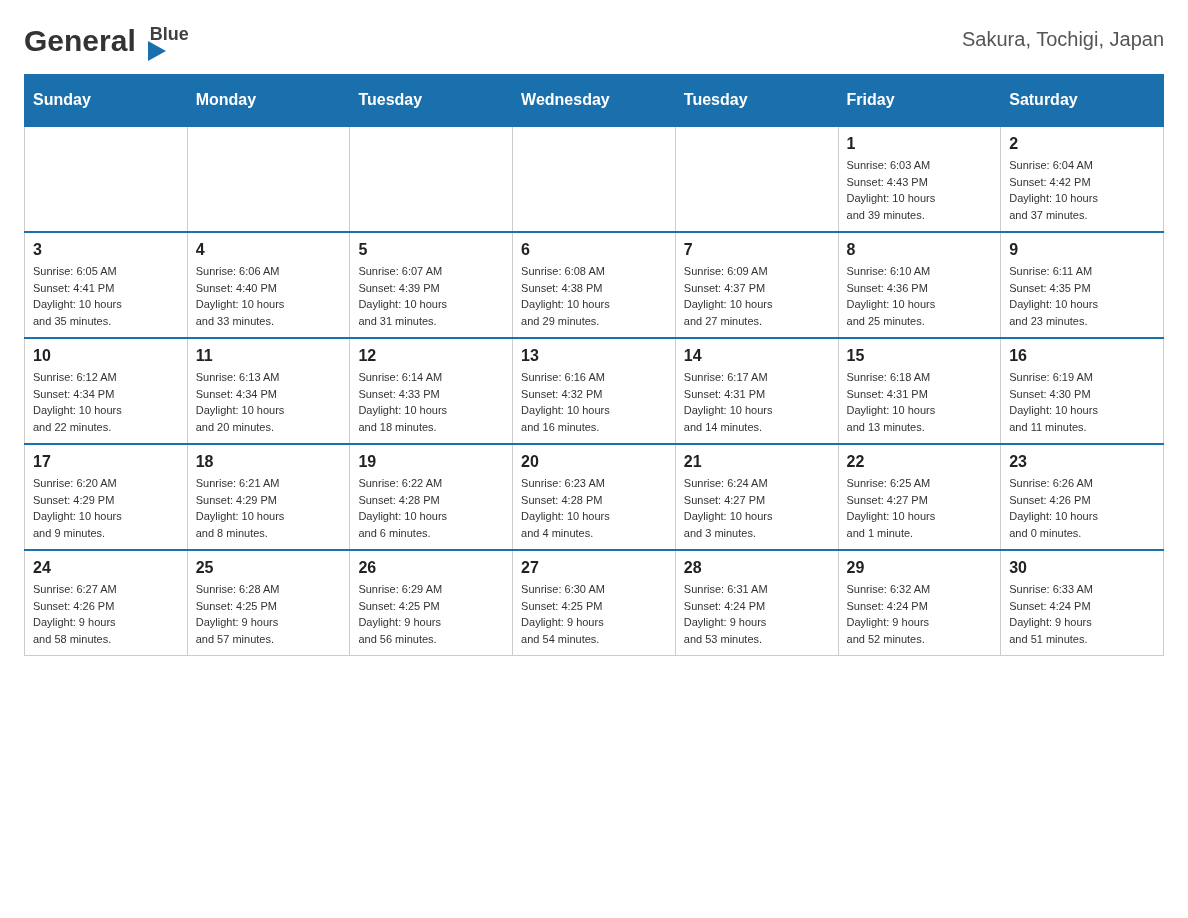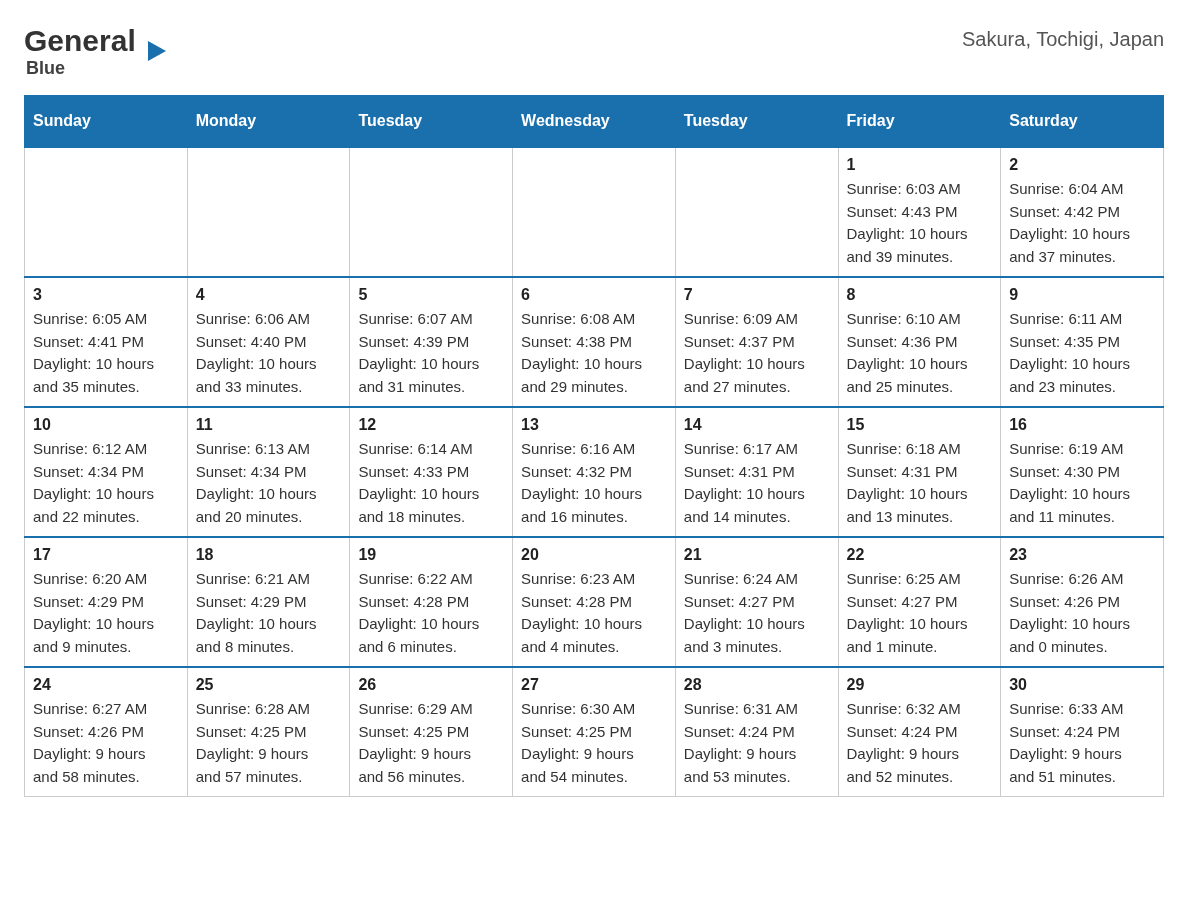--- a/index.html
+++ b/index.html
@@ -11,21 +11,20 @@
       min-height: 918px;
     }
     .header {
       display: flex;
       justify-content: space-between;
       align-items: flex-start;
       margin-bottom: 16px;
     }
     .logo {
       display: flex;
-      flex-direction: column;
       align-items: flex-start;
     }
     .title-section {
       text-align: right;
     }
     .month-title {
       font-size: 48px;
       font-weight: bold;
       color: #222;
       line-height: 1.1;
@@ -59,21 +58,21 @@
       color: #333;
     }
     .day-num {
       font-size: 16px;
       font-weight: bold;
       color: #222;
       display: block;
       margin-bottom: 4px;
     }
     .day-info {
-      font-size: 15px;
+      font-size: 11px;
       color: #333;
       line-height: 1.5;
     }
     .empty-cell {
       background: #fff;
     }
     .week-row td {
       border-top: 2px solid #1a6fad;
     }
     

